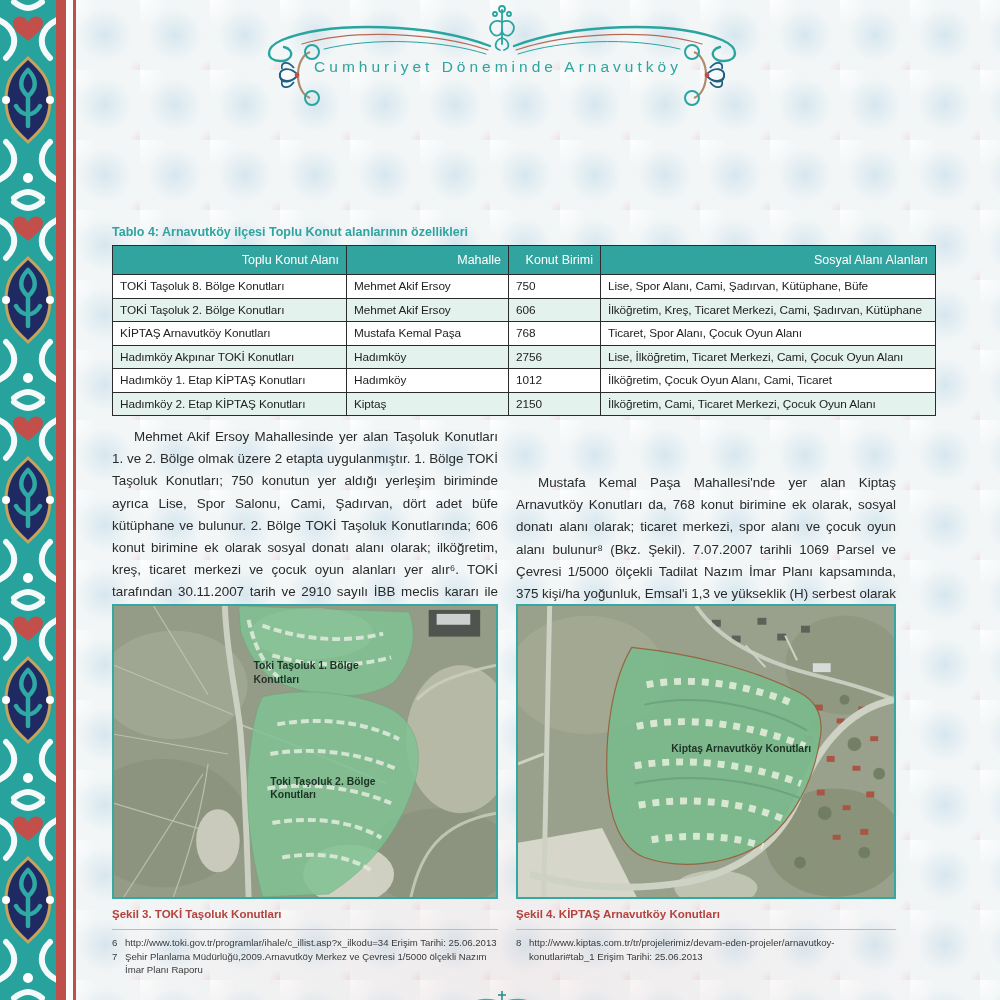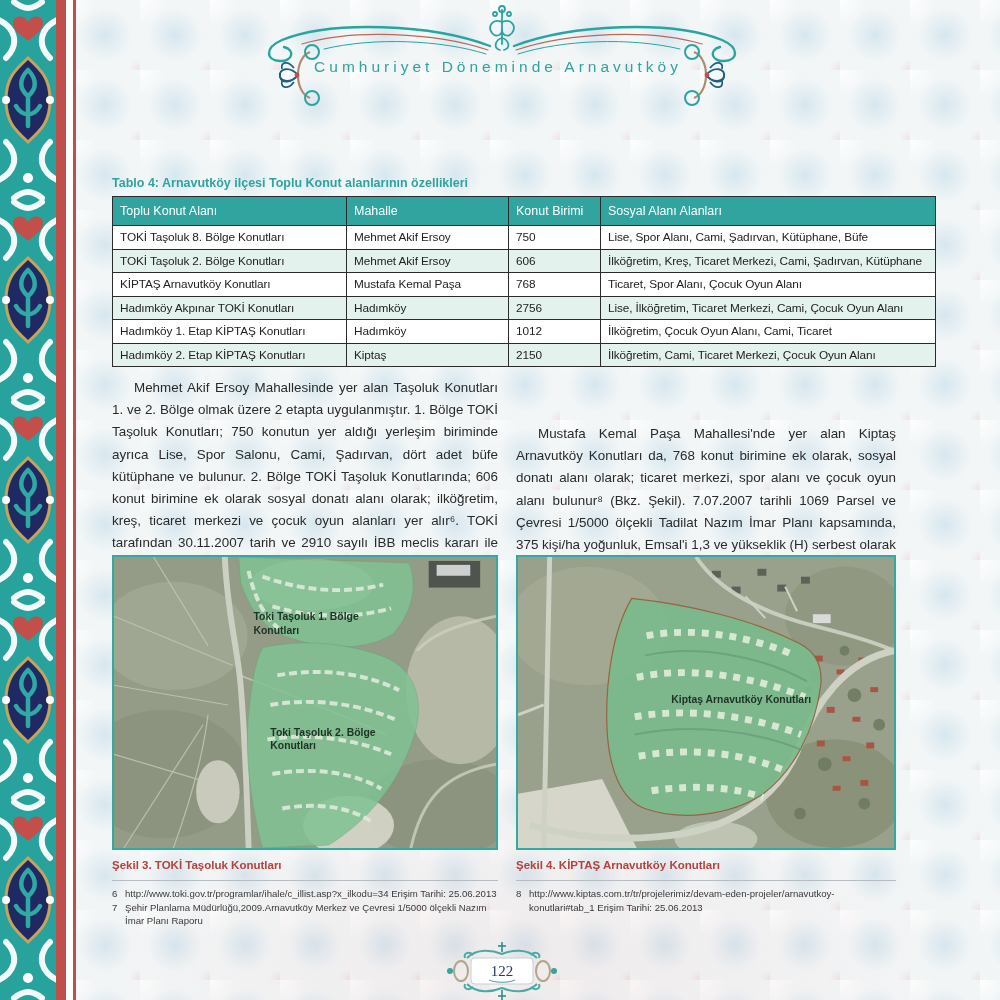--- a/index.html
+++ b/index.html
@@ -22,27 +22,27 @@
 
   .content{position:absolute;left:112px;top:0;width:780px;}
 
   .page-header{position:relative;height:108px;}
   .flourish{position:absolute;left:0;top:0;}
   .chapter-title{
     position:absolute;left:0;right:8px;top:58px;text-align:center;
     color:#2fa49f;font-size:15.5px;font-weight:500;letter-spacing:4px;
   }
 
-  .table-caption{margin-top:68px;margin-bottom:6px;color:#2fa49f;font-weight:bold;font-size:12.5px;}
+  .table-caption{margin-top:117px;margin-bottom:6px;color:#2fa49f;font-weight:bold;font-size:12.5px;}
   table.housing{border-collapse:collapse;width:778px;table-layout:fixed;}
   table.housing th,table.housing td{
     border:1px solid #2b2b2b;font-size:11.8px;letter-spacing:-0.1px;
     white-space:nowrap;overflow:hidden;padding:0 7px;color:#222;
   }
-  table.housing th{background:#31a49f;color:#ffffff;font-weight:500;height:28px;text-align:left;font-size:12.5px;letter-spacing:0;}
+  table.housing th{background:#31a49f;color:#ffffff;font-weight:500;height:28px;text-align:right;font-size:12.5px;letter-spacing:0;}
   table.housing td{height:22.5px;background:#ffffff;}
   table.housing tr.alt td{background:#e4f2ee;}
   table.housing{border:1.5px solid #222;}
   .w1{width:219px}.w2{width:147px}.w3{width:77px}.w4{width:320px}
 
   .cols{display:flex;gap:18px;margin-top:10px;}
   .col{width:386px;}
   .col.right{width:380px;padding-top:46px;}
   .body-text{
     margin:0;height:178px;overflow:hidden;color:#2a2a2a;

